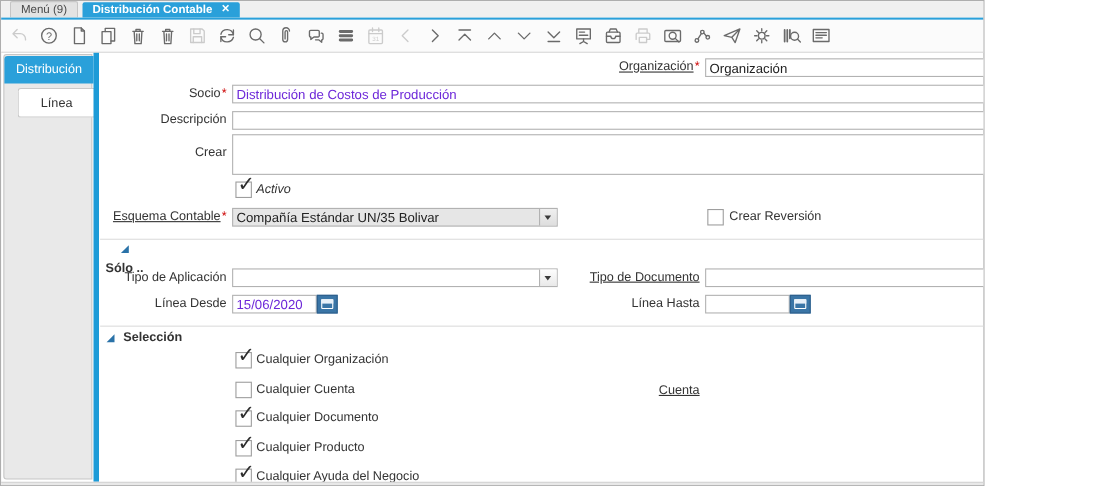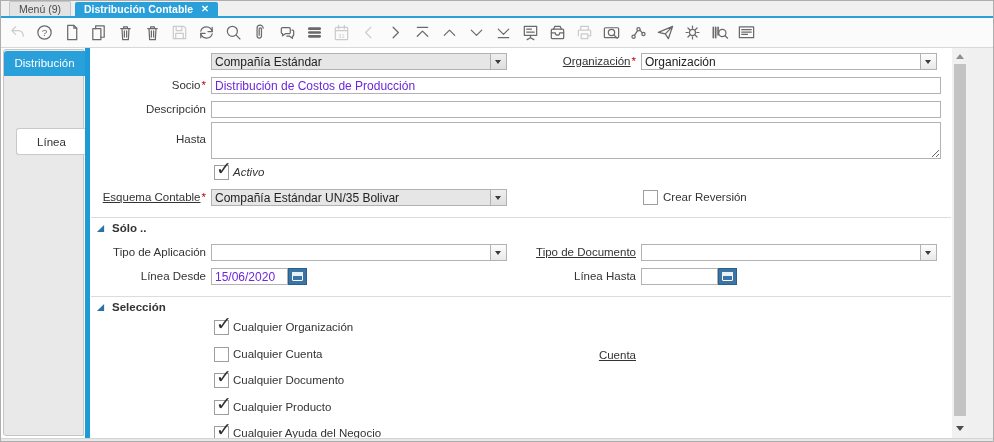--- a/index.html
+++ b/index.html
@@ -1,16 +1,16 @@
 <!DOCTYPE html>
 <html><head>
 <meta charset="utf-8">
 <style>
   html,body{margin:0;padding:0;background:#fff;}
-  .app{position:relative;width:994px;height:442px;box-sizing:border-box;border:1px solid #aeaeae;
+  .app{position:relative;width:895px;height:442px;box-sizing:border-box;border:1px solid #aeaeae;
        font-family:"Liberation Sans",sans-serif;background:#fff;overflow:hidden;}
 
   
   .tabbar{position:absolute;left:0;top:0;width:100%;height:15px;background:#f0f0f0;
           display:flex;align-items:flex-end;padding-left:8px;box-sizing:border-box;}
   .blue-line{position:absolute;left:0;top:15px;width:100%;height:2px;background:#2aa0da;}
   .wtab{height:14px;line-height:14px;font-size:10.5px;padding:0 9px;margin-right:4px;
         border-radius:2px 2px 0 0;display:flex;align-items:center;white-space:nowrap;}
   .wtab.inactive{background:#e3e3e3;border:1px solid #c5c5c5;border-bottom:none;color:#4a4a4a;}
   .wtab.active{background:#2aa0da;color:#fff;font-weight:bold;}
@@ -25,21 +25,21 @@
   .tbtn svg *{stroke:#6a6a6a;fill:none;stroke-width:1.3;stroke-linecap:round;stroke-linejoin:round;}
   .tbtn.disabled{opacity:.32;cursor:default;}
 
   
   .side-panel{position:absolute;left:2px;top:48px;width:81px;height:387px;background:#e9e9e9;
               border:1px solid #c6c6c6;border-radius:3px 0 0 3px;box-sizing:border-box;}
   .side-tab{position:absolute;height:25px;line-height:25px;text-align:center;font-size:11.5px;
             cursor:pointer;box-sizing:border-box;}
   .side-tab.active{left:3px;top:50px;width:81px;background:#2aa0da;color:#fff;border-radius:3px 0 0 0;}
   .side-tab.inactive{left:15px;top:79px;width:70px;height:27px;line-height:27px;background:#fff;
-            border:1px solid #c9c9c9;border-right:none;border-radius:3px 0 0 3px;color:#333;margin-top:48px;}
+            border:1px solid #c9c9c9;border-right:none;border-radius:3px 0 0 3px;color:#333;}
   .blue-bar{position:absolute;left:84px;top:47px;width:5px;height:390px;background:#1d9bd7;}
 
   
   .lbl{position:absolute;font-size:11.5px;color:#333;height:17px;line-height:17px;
        text-align:right;white-space:nowrap;}
   .lbl .t{}
   .lbl.lnk .t{text-decoration:underline;cursor:pointer;}
   .req{color:#cc0000;margin-left:1px;}
   .fld{position:absolute;box-sizing:border-box;height:17px;border:1px solid #b2b2b2;background:#fff;
        font:12px "Liberation Sans",sans-serif;color:#6d28d9;padding:0 3px;outline:none;}
@@ -262,54 +262,50 @@
       </span>
     </div>
 
   <div class="side-panel"></div>
   <div id="side-tabs">
       <div class="side-tab active">Distribución</div>
       <div class="side-tab inactive">Línea</div>
     </div>
   <div class="blue-bar"></div>
 
-  <div class="combo ro" style="left:210px;top:52px;width:296px;">
-    <input readonly="" value="Compañía Estándar" style="">
-    <span class="dbtn"></span>
-  </div>
   <div class="lbl lnk" style="left:500px;top:52px;width:135px;"><span class="t">Organización</span><span class="req">*</span></div>
   <div class="combo" style="left:640px;top:52px;width:296px;">
     <input value="Organización" style="">
     <span class="dbtn"></span>
   </div>
 
   <div class="lbl" style="left:88px;top:76px;width:117px;"><span class="t">Socio</span><span class="req">*</span></div>
   <input class="fld" style="left: 210px; top: 76px; width: 730px;" value="Distribución de Costos de Producción">
 
   <div class="lbl" style="left:88px;top:100px;width:117px;"><span class="t">Descripción</span></div>
   <input class="fld" style="left: 210px; top: 100px; width: 730px;" value="">
 
-  <div class="lbl" style="left:88px;top:130px;width:117px;"><span class="t">Hasta</span></div>
+  <div class="lbl" style="left:88px;top:130px;width:117px;"><span class="t">Crear</span></div>
   <textarea class="ta" style="left: 210px; top: 121px; width: 730px; height: 37px;"></textarea>
 
   <span class="ckb" style="left:213px;top:164px;">
       <span class="mark">✓</span>
     </span>
   <span class="cklabel" style="left:232px;top:164px;font-style:italic;">Activo</span>
 
   <div class="lbl lnk" style="left:88px;top:188px;width:117px;"><span class="t">Esquema Contable</span><span class="req">*</span></div>
   <div class="combo ro" style="left:210px;top:188px;width:296px;">
     <input readonly="" value="Compañía Estándar UN/35 Bolivar" style="">
     <span class="dbtn"></span>
   </div>
   <span class="ckb" style="left:642px;top:189px;"></span>
   <span class="cklabel" style="left:662px;top:189px;">Crear Reversión</span>
 
   <div class="sep" style="top:216px;"></div>
-  <div class="sect-hdr" style="top:221px;">
+  <div class="sect-hdr" style="top:221px;flex-direction:column;">
     <span class="tri">
         <svg viewBox="0 0 10 10">
           <polygon points="9,1 9,9 1,9" fill="#2a72a8"></polygon>
         </svg>
       </span>
     <span>Sólo ..</span>
   </div>
 
   <div class="lbl" style="left:88px;top:243px;width:117px;"><span class="t">Tipo de Aplicación</span></div>
   <div class="combo" style="left:210px;top:243px;width:296px;">

